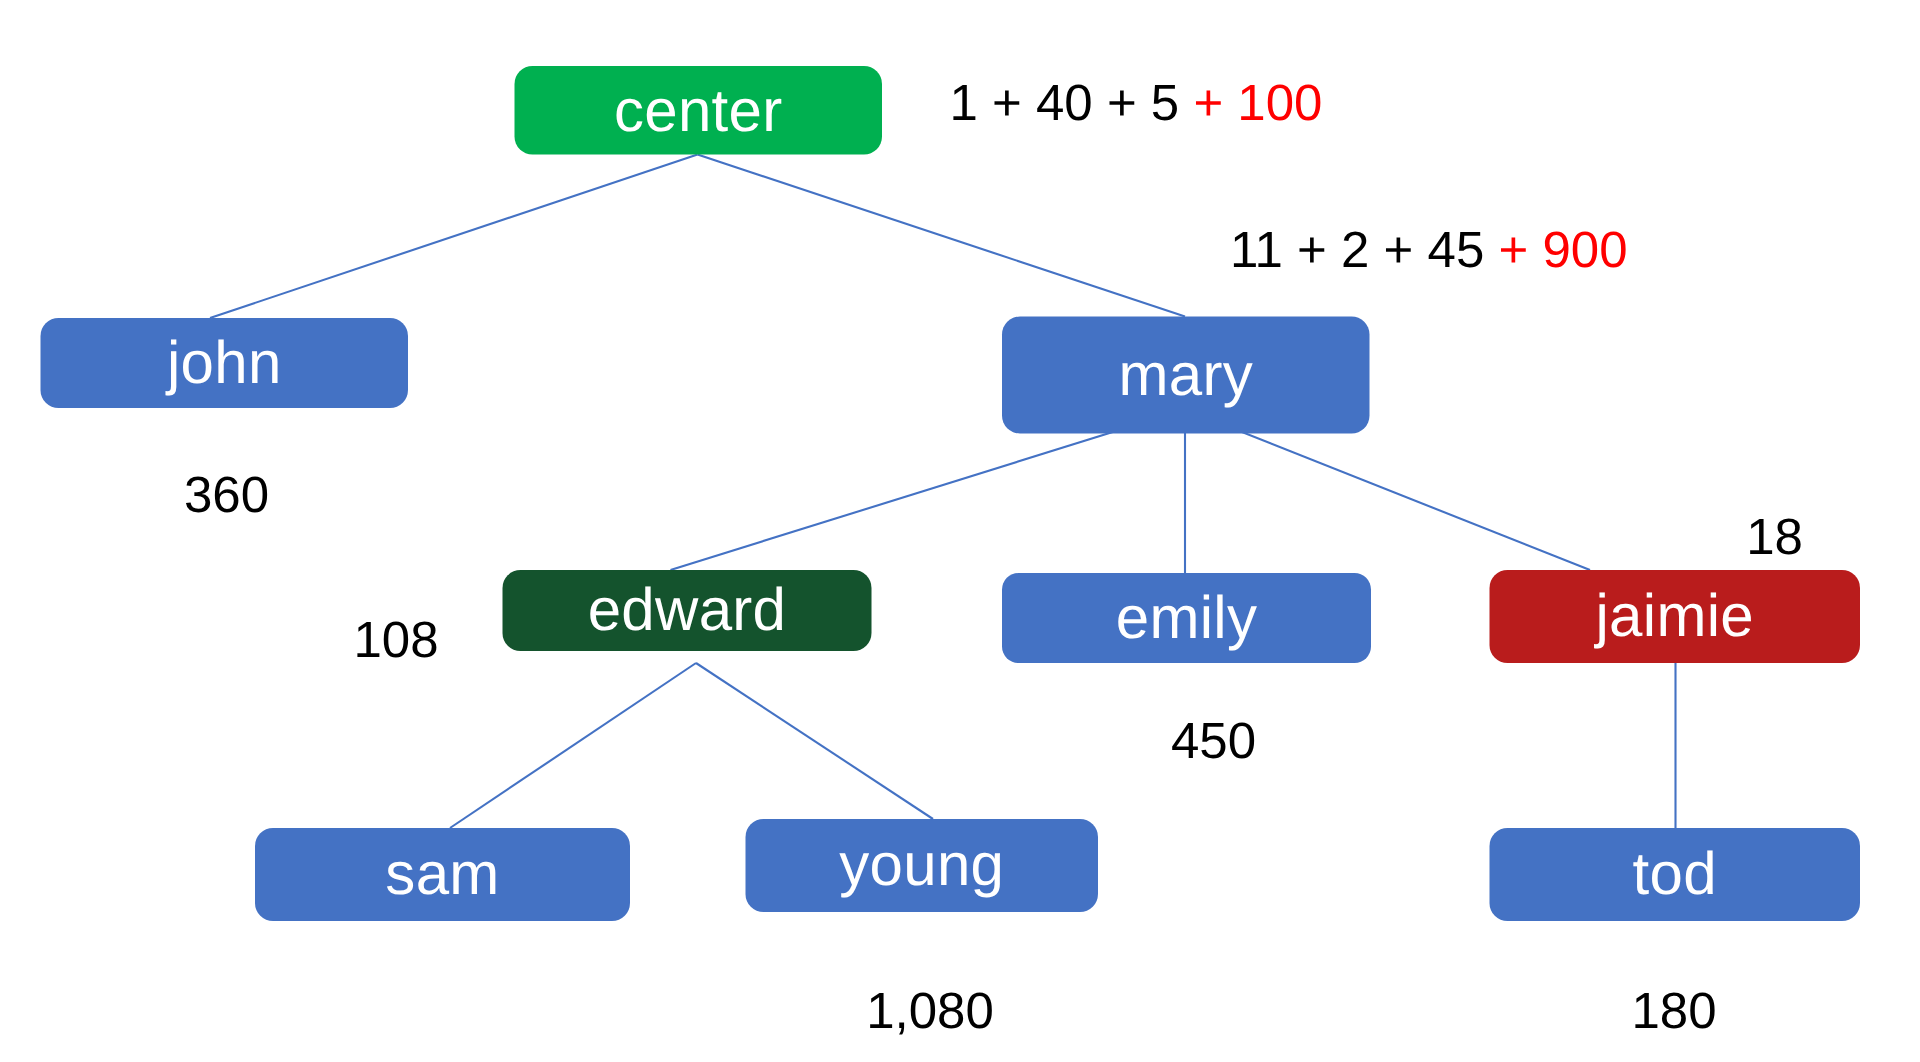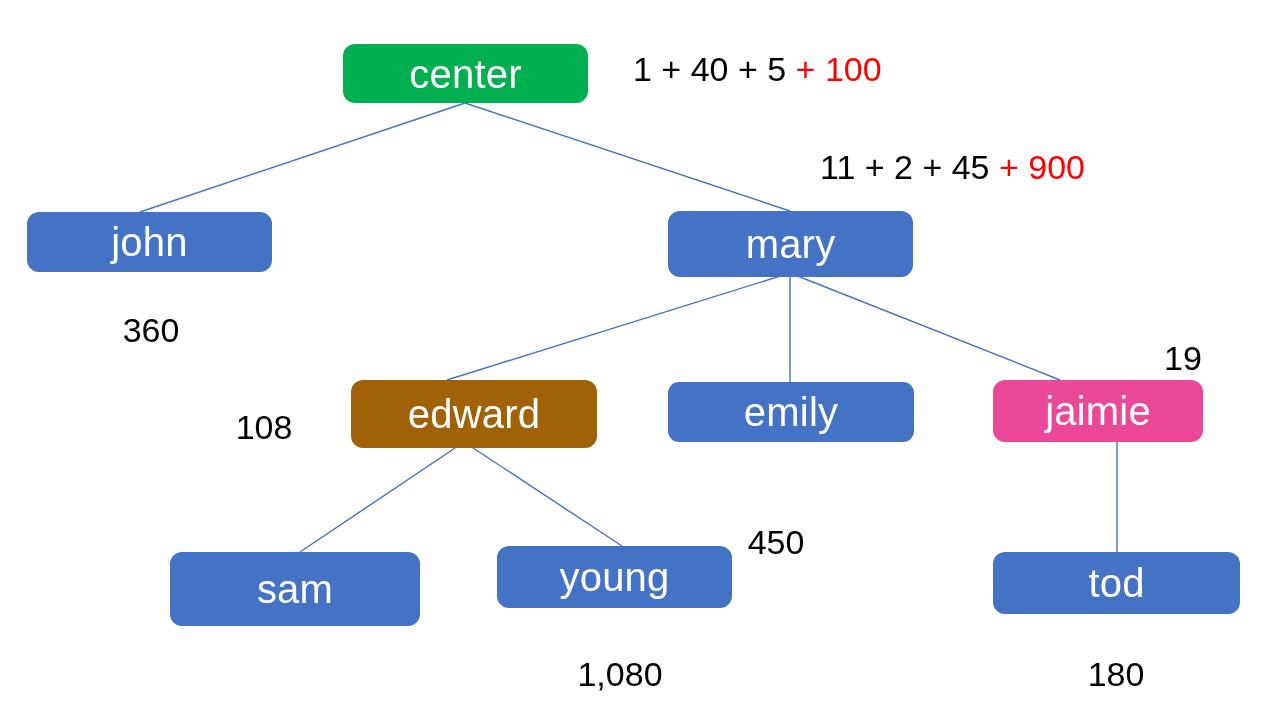--- a/index.html
+++ b/index.html
@@ -86,33 +86,33 @@
       <line x1="1117" y1="442" x2="1117" y2="552" stroke="#4472C4" stroke-width="1.4"></line>
     </svg>
 
   <div id="node-layer">
       <div class="node node-root" style="left: 343px; top: 44px; width: 245px; height: 59px; background: rgb(0, 176, 80); color: rgb(255, 255, 255);">
         <span class="node-label" style="font-size: 40px;">center</span>
       </div>
       <div class="node node-branch" style="left: 27px; top: 212px; width: 245px; height: 60px; background: rgb(68, 114, 196); color: rgb(255, 255, 255);">
         <span class="node-label" style="font-size: 40px;">john</span>
       </div>
-      <div class="node node-branch" style="left: 668px; top: 211px; width: 245px; height: 66px; background: rgb(68, 114, 196); color: rgb(255, 255, 255);">
+      <div class="node node-branch" style="left: 668px; top: 211px; width: 245px; height: 78px; background: rgb(68, 114, 196); color: rgb(255, 255, 255);">
         <span class="node-label" style="font-size: 40px;">mary</span>
       </div>
-      <div class="node node-branch" style="left: 351px; top: 380px; width: 246px; height: 68px; background: #a16207; color: rgb(255, 255, 255);">
+      <div class="node node-branch" style="left: 335px; top: 380px; width: 246px; height: 54px; background: #14532d; color: rgb(255, 255, 255);">
         <span class="node-label" style="font-size: 40px;">edward</span>
       </div>
       <div class="node node-branch" style="left: 668px; top: 382px; width: 246px; height: 60px; background: rgb(68, 114, 196); color: rgb(255, 255, 255); border-radius: 11px;">
         <span class="node-label" style="font-size: 40px;">emily</span>
       </div>
-      <div class="node node-branch" style="left: 993px; top: 380px; width: 210px; height: 62px; background: #ec4899; color: rgb(255, 255, 255);">
+      <div class="node node-branch" style="left: 993px; top: 380px; width: 247px; height: 62px; background: #b91c1c; color: rgb(255, 255, 255);">
         <span class="node-label" style="font-size: 40px;">jaimie</span>
       </div>
-      <div class="node node-branch" style="left: 170px; top: 552px; width: 250px; height: 74px; background: rgb(68, 114, 196); color: rgb(255, 255, 255);">
+      <div class="node node-branch" style="left: 170px; top: 552px; width: 250px; height: 62px; background: rgb(68, 114, 196); color: rgb(255, 255, 255);">
         <span class="node-label" style="font-size: 40px;">sam</span>
       </div>
       <div class="node node-branch" style="left: 497px; top: 546px; width: 235px; height: 62px; background: rgb(68, 114, 196); color: rgb(255, 255, 255);">
         <span class="node-label" style="font-size: 40px;">young</span>
       </div>
       <div class="node node-branch" style="left: 993px; top: 552px; width: 247px; height: 62px; background: rgb(68, 114, 196); color: rgb(255, 255, 255);">
         <span class="node-label" style="font-size: 40px;">tod</span>
       </div>
     </div>
 
@@ -122,24 +122,24 @@
     </div>
 
   <div id="value-layer">
       <div class="value-label" style="font-size: 34px; left: 0px; top: 313px; width: 100%; color: rgb(0, 0, 0);">
         <span style="position: absolute; left: 151px; transform: translateX(-50%);">360</span>
       </div>
       <div class="value-label" style="font-size: 34px; left: 0px; top: 410px; width: 100%; color: rgb(0, 0, 0);">
         <span style="position: absolute; left: 264px; transform: translateX(-50%);">108</span>
       </div>
       <div class="value-label" style="font-size: 34px; left: 0px; top: 477px; width: 100%; color: rgb(0, 0, 0);">
-        <span style="position: absolute; left: 776px; transform: translateX(-50%); margin-top: 48px;">450</span>
+        <span style="position: absolute; left: 809px; transform: translateX(-50%);">450</span>
       </div>
       <div class="value-label" style="font-size: 34px; left: 0px; top: 341px; width: 100%; color: rgb(0, 0, 0);">
-        <span style="position: absolute; left: 1183px; transform: translateX(-50%);">19</span>
+        <span style="position: absolute; left: 1183px; transform: translateX(-50%);">18</span>
       </div>
       <div class="value-label" style="font-size: 34px; left: 0px; top: 657px; width: 100%; color: rgb(0, 0, 0);">
         <span style="position: absolute; left: 620px; transform: translateX(-50%);">1,080</span>
       </div>
       <div class="value-label" style="font-size: 34px; left: 0px; top: 657px; width: 100%; color: rgb(0, 0, 0);">
         <span style="position: absolute; left: 1116px; transform: translateX(-50%);">180</span>
       </div>
     </div>
 
 </div>

